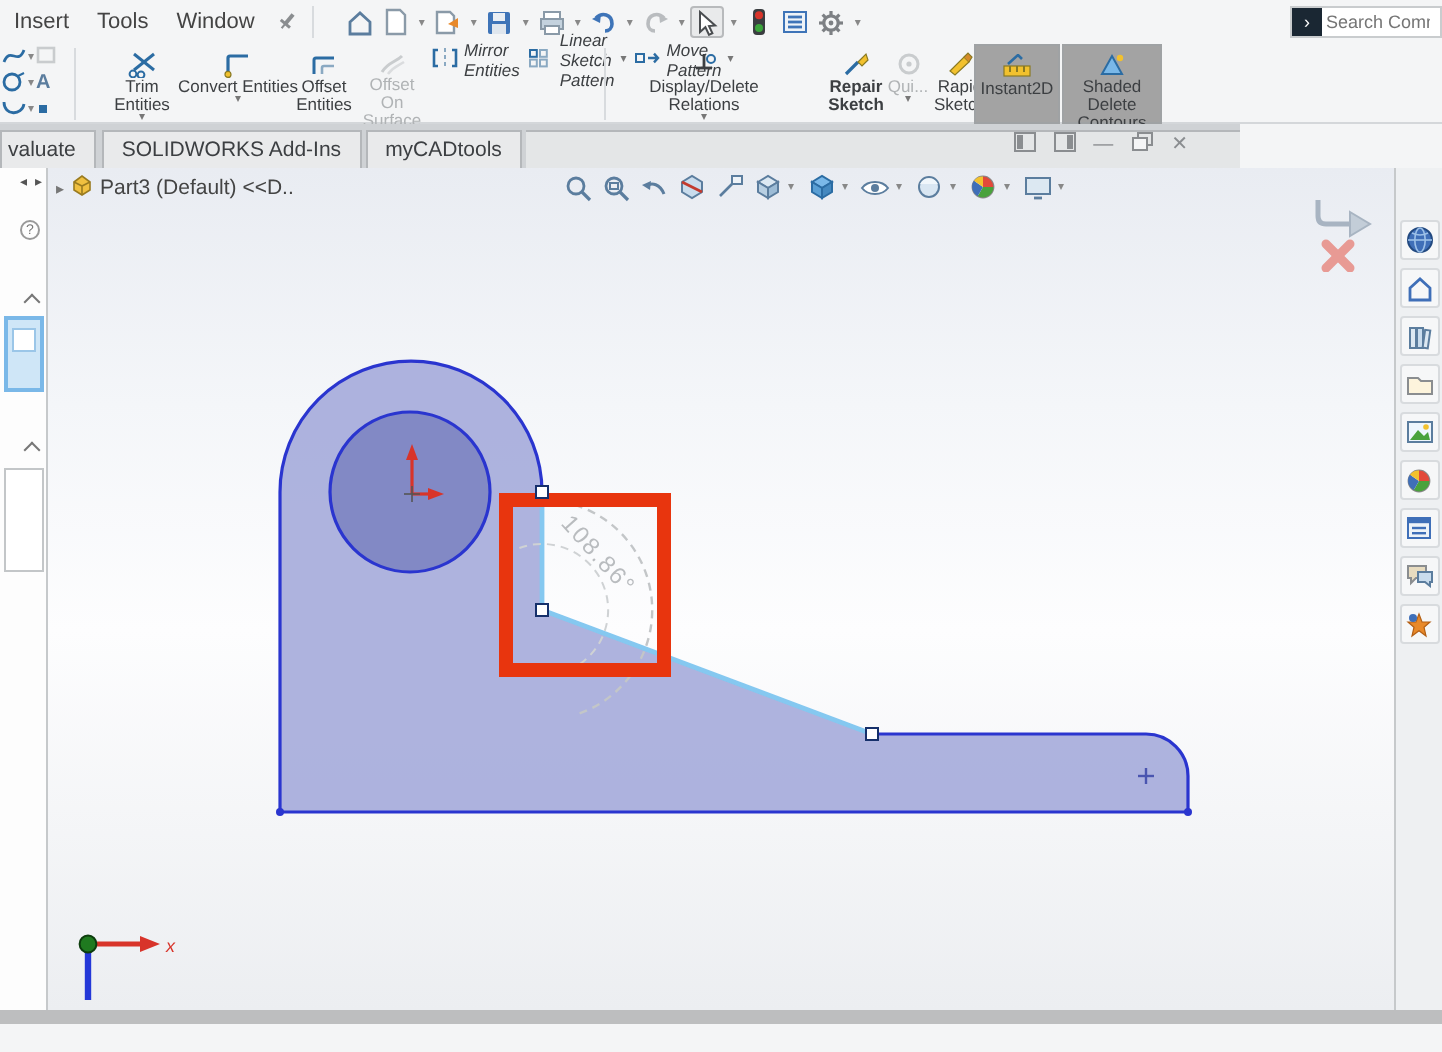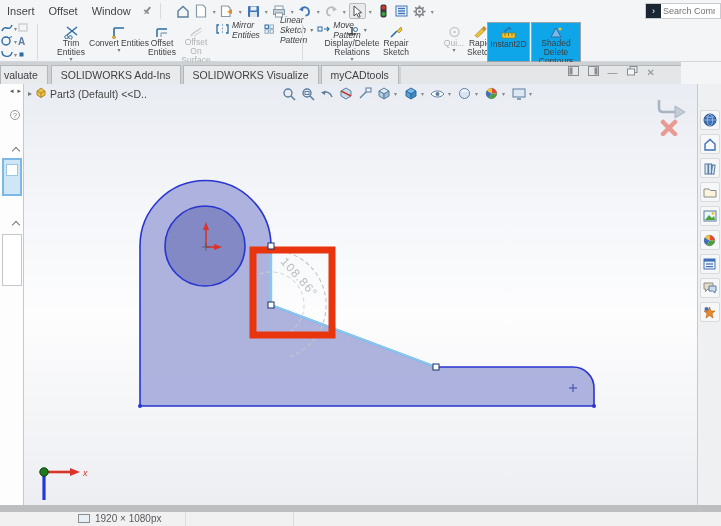--- a/index.html
+++ b/index.html
@@ -26,26 +26,26 @@
   
   .toolbar{position:absolute;left:0;top:22px;width:721px;height:40px;background:#f4f5f6;
            border-bottom:1px solid #d4d7da;}
   .minicol{position:absolute;left:0;top:0;width:36px;height:40px;font-size:9px;color:#4a7fae;}
   .minirow{display:flex;align-items:center;height:13px;padding-left:1px;gap:1px;}
   .tbtn{position:absolute;top:0;height:40px;display:flex;flex-direction:column;align-items:center;
         font-size:8.5px;line-height:9px;text-align:center;color:#3c3f42;padding-top:3px;}
   .tbtn .ic{height:14px;display:flex;align-items:center;justify-content:center;}
   .tbtn .dd{font-size:6px;color:#777;line-height:5px;}
   .tbtn.disabled{color:#b0b3b5;}
-  .tbtn.active{background:#0ea5e9;border:1px solid #9fa2a4;}
+  .tbtn.active{background:#a3a3a3;border:1px solid #9fa2a4;}
   .tstack{position:absolute;top:1px;display:flex;flex-direction:row;gap:4px;font-style:italic;}
   .tstack .row{display:flex;align-items:center;height:13px;font-size:8.5px;color:#3c3f42;gap:3px;}
   .tsep{position:absolute;top:2px;width:1px;height:36px;background:#d8dbde;}
   
-  .tabrow{position:absolute;left:0;top:62px;width:681px;height:22px;background:#cfd2d5;
+  .tabrow{position:absolute;left:0;top:62px;width:620px;height:22px;background:#cfd2d5;
           display:flex;align-items:flex-end;}
   .tab{height:19px;background:#e9eaeb;border:1px solid #b4b7ba;border-bottom:none;
        font-size:10.5px;color:#3c3f42;display:flex;align-items:center;padding:0 9px;margin-right:2px;}
   .tab.partial{padding-left:3px;margin-right:3px;}
   .tabfill{flex:1;height:19px;background:#e4e6e7;border-top:1px solid #b4b7ba;}
   .docctrl{position:absolute;right:26px;top:4px;display:flex;gap:9px;color:#8a8d90;font-size:10px;align-items:center;}
   .docctrl span{cursor:default;}
   
   .main{position:absolute;left:0;top:84px;width:721px;height:421px;}
   .pm{position:absolute;left:0;top:0;width:24px;height:421px;background:#fdfdfd;border-right:1px solid #c6c9cb;}
@@ -81,21 +81,21 @@
   .statusbar .sep{position:absolute;top:0;width:1px;height:14px;background:#dcdcdc;}
   svg text{font-family:"Liberation Sans","DejaVu Sans",sans-serif;}
 </style>
 </head>
 <body>
 
 <div id="app">
 
   <div class="titlebar">
     <span class="menu-item">Insert</span>
-    <span class="menu-item">Offset</span>
+    <span class="menu-item">Tools</span>
     <span class="menu-item">Window</span>
     <span class="pin">
       <svg width="10" height="10" viewBox="0 0 10 10">
           <line x1="5" y1="1" x2="5" y2="7" stroke="#8a8d90" stroke-width="2"></line>
           <line x1="2" y1="7" x2="8" y2="7" stroke="#8a8d90" stroke-width="1.5"></line>
           <line x1="5" y1="7" x2="5" y2="10" stroke="#8a8d90" stroke-width="1"></line>
         </svg>
     </span>
     <div style="width:1px;height:16px;background:#d8dbde;margin:0 4px;"></div>
 
@@ -305,21 +305,21 @@
           <svg width="14" height="13" viewBox="0 0 14 13">
             <line x1="7" y1="1" x2="7" y2="8" stroke="#3c3f42" stroke-width="1.4"></line>
             <line x1="3" y1="8" x2="11" y2="8" stroke="#3c3f42" stroke-width="1.4"></line>
             <circle cx="10.5" cy="3.5" r="2" fill="none" stroke="#2b6ca3"></circle>
           </svg>
         </span>
       <span>Display/Delete Relations</span>
       <span class="dd">▾</span>
     </div>
 
-    <div class="tbtn" style="left:376px;width:40px;">
+    <div class="tbtn" style="left:408px;width:40px;font-weight:bold;">
       <span class="ic">
           <svg width="14" height="13" viewBox="0 0 14 13">
             <path d="M2 11 L8 5" stroke="#2b6ca3" stroke-width="1.6"></path>
             <path d="M8 5 L12 1 L13 4 L10 7 Z" fill="#f2c12e" stroke="#8a7a23" stroke-width=".6"></path>
           </svg>
         </span>
       <span>Repair Sketch</span>
     </div>
 
     <div class="tbtn disabled" style="left:441px;width:26px;">
@@ -366,23 +366,20 @@
       <span>Shaded Delete Contours</span>
     </div>
   </div>
 
   <div class="tabrow">
     <div class="tab partial">
         <span>valuate</span>
       </div>
     <div class="tab">
         <span>SOLIDWORKS Add-Ins</span>
-      </div>
-    <div class="tab">
-        <span>SOLIDWORKS Visualize</span>
       </div>
     <div class="tab">
         <span>myCADtools</span>
       </div>
     <div class="tabfill"></div>
     <div class="docctrl">
       <span><svg width="11" height="10" viewBox="0 0 11 10">
             <rect x="0.5" y="0.5" width="10" height="9" fill="none" stroke="#8a8d90"></rect>
             <rect x="1.5" y="1.5" width="3" height="7" fill="#8a8d90"></rect>
           </svg></span>
@@ -625,22 +622,14 @@
       <span class="tp">
           <svg width="13" height="13" viewBox="0 0 13 13">
             <path d="M6.5 1 L8 5 L12 5 L9 7.6 L10 12 L6.5 9.4 L3 12 L4 7.6 L1 5 L5 5 Z" fill="#e8892a" stroke="#b35f14" stroke-width=".6"></path>
             <circle cx="3.5" cy="3" r="2" fill="#3f6fb8"></circle>
           </svg>
         </span>
     </div>
   </div>
 
   <div class="statusgray"></div>
-  <div class="statusbar">
-    <span class="res">
-      <span class="monitor"></span>
-      <span>1920 × 1080px</span>
-    </span>
-    <span class="sep" style="left:185px;"></span>
-    <span class="sep" style="left:293px;"></span>
-  </div>
 
 </div>
 
 </body></html>

